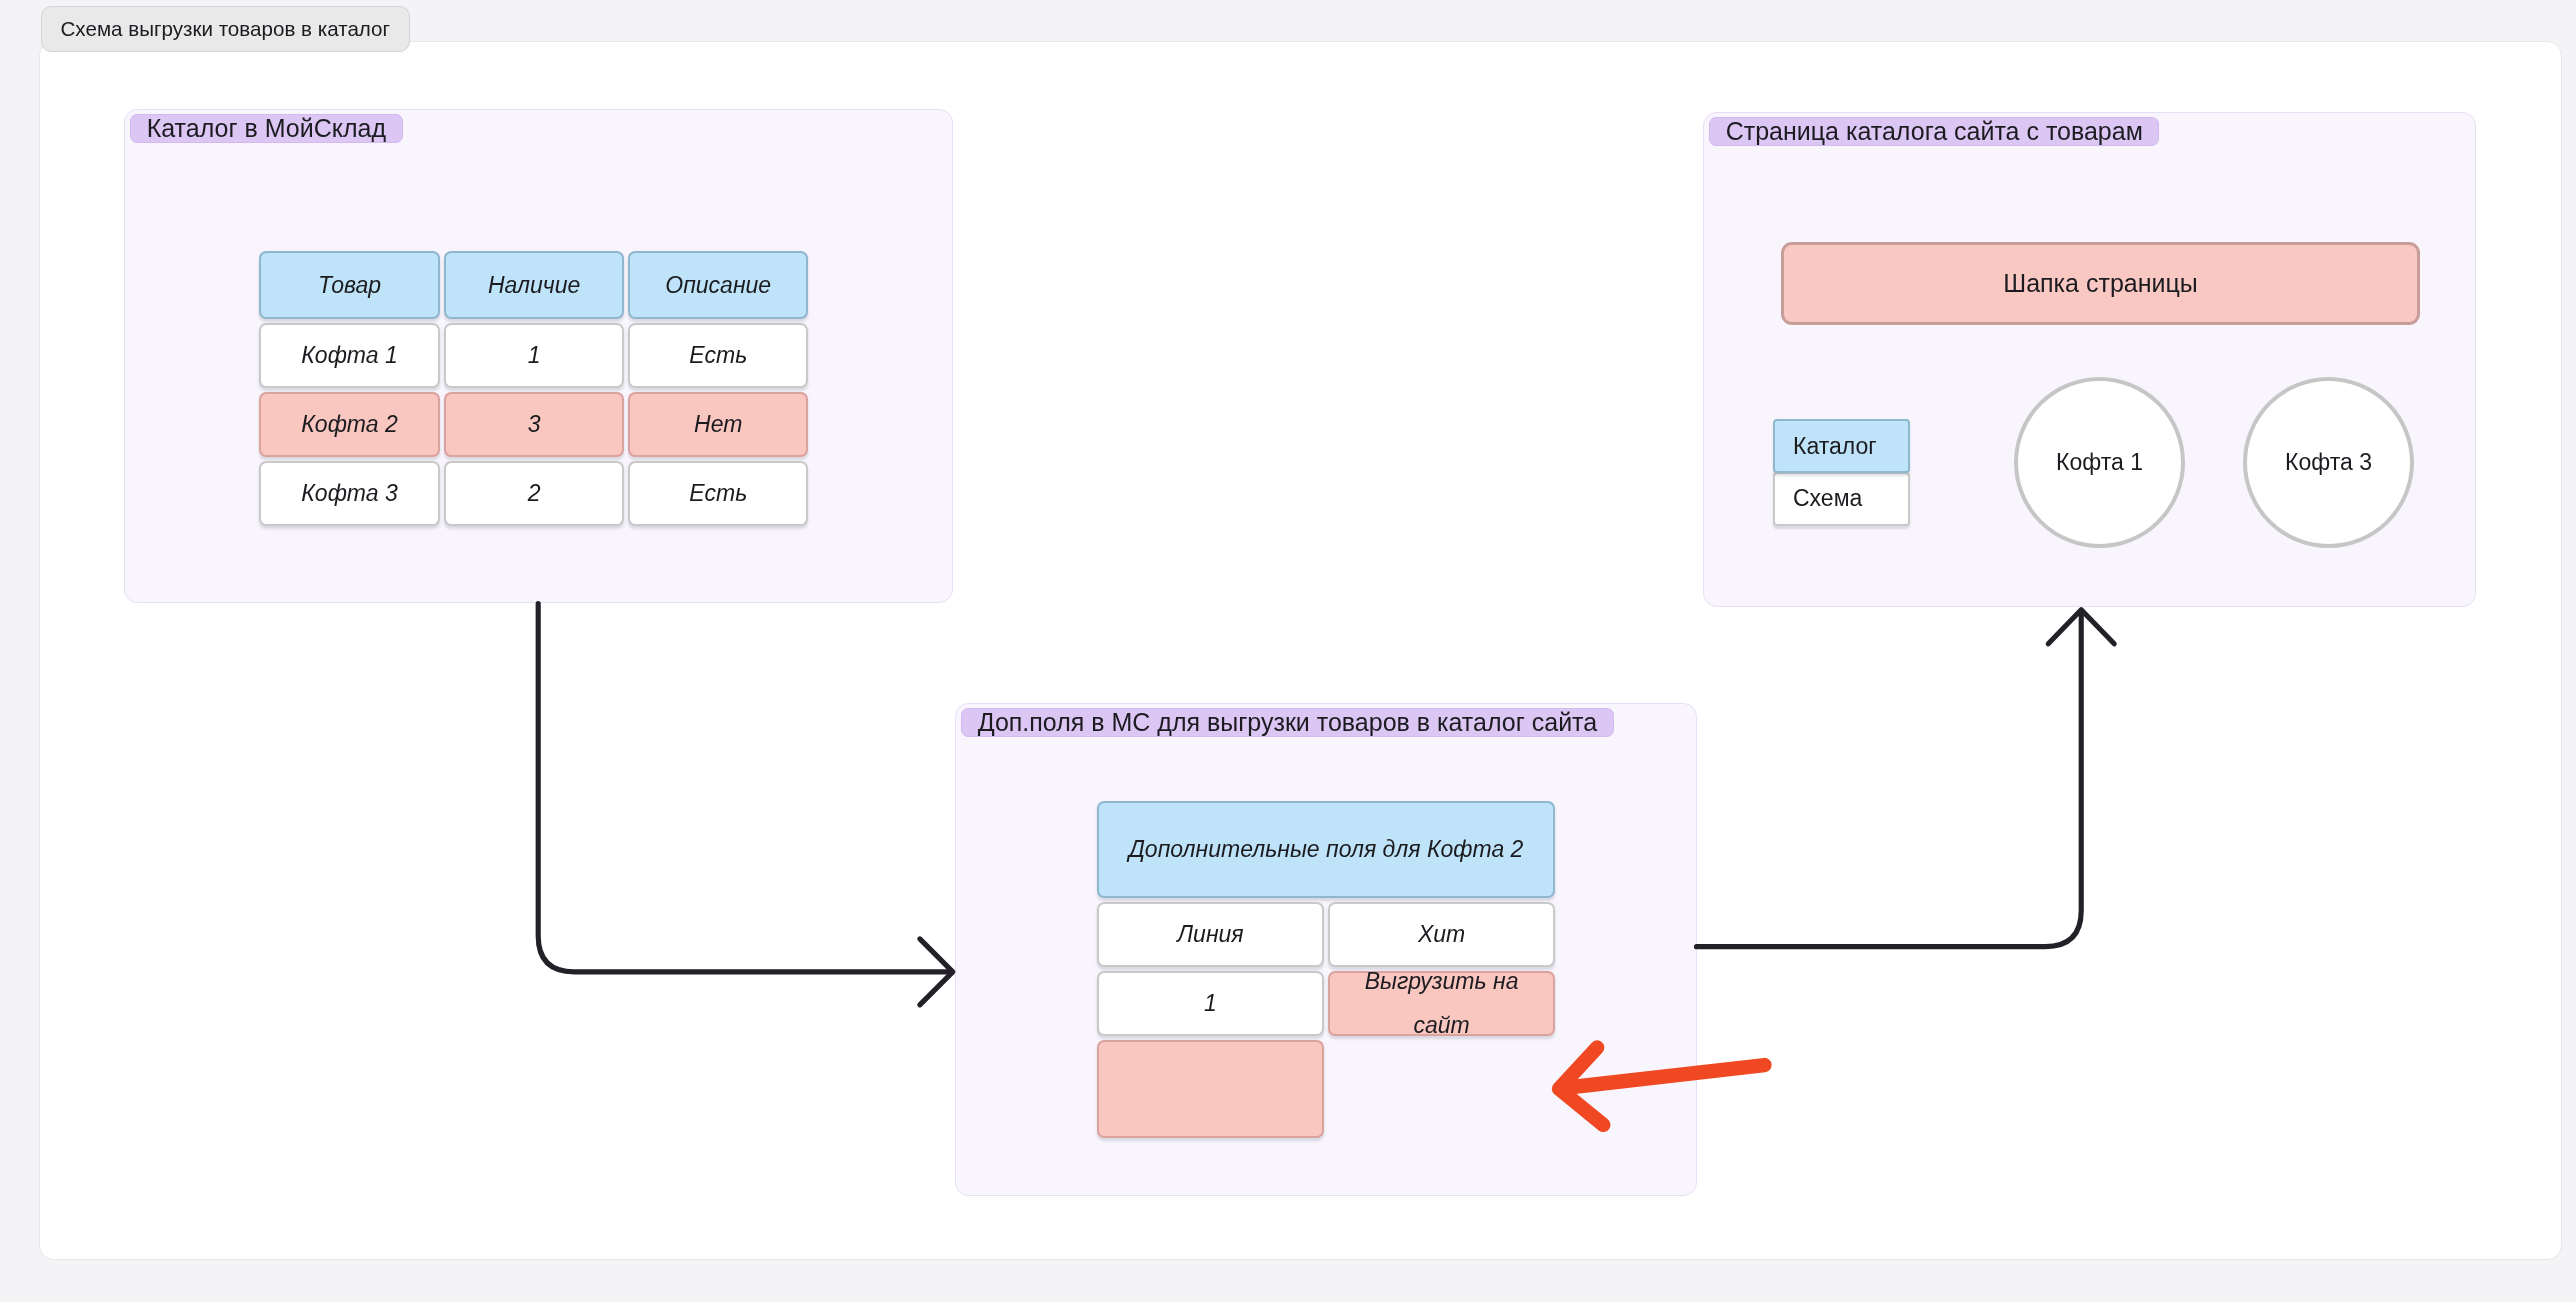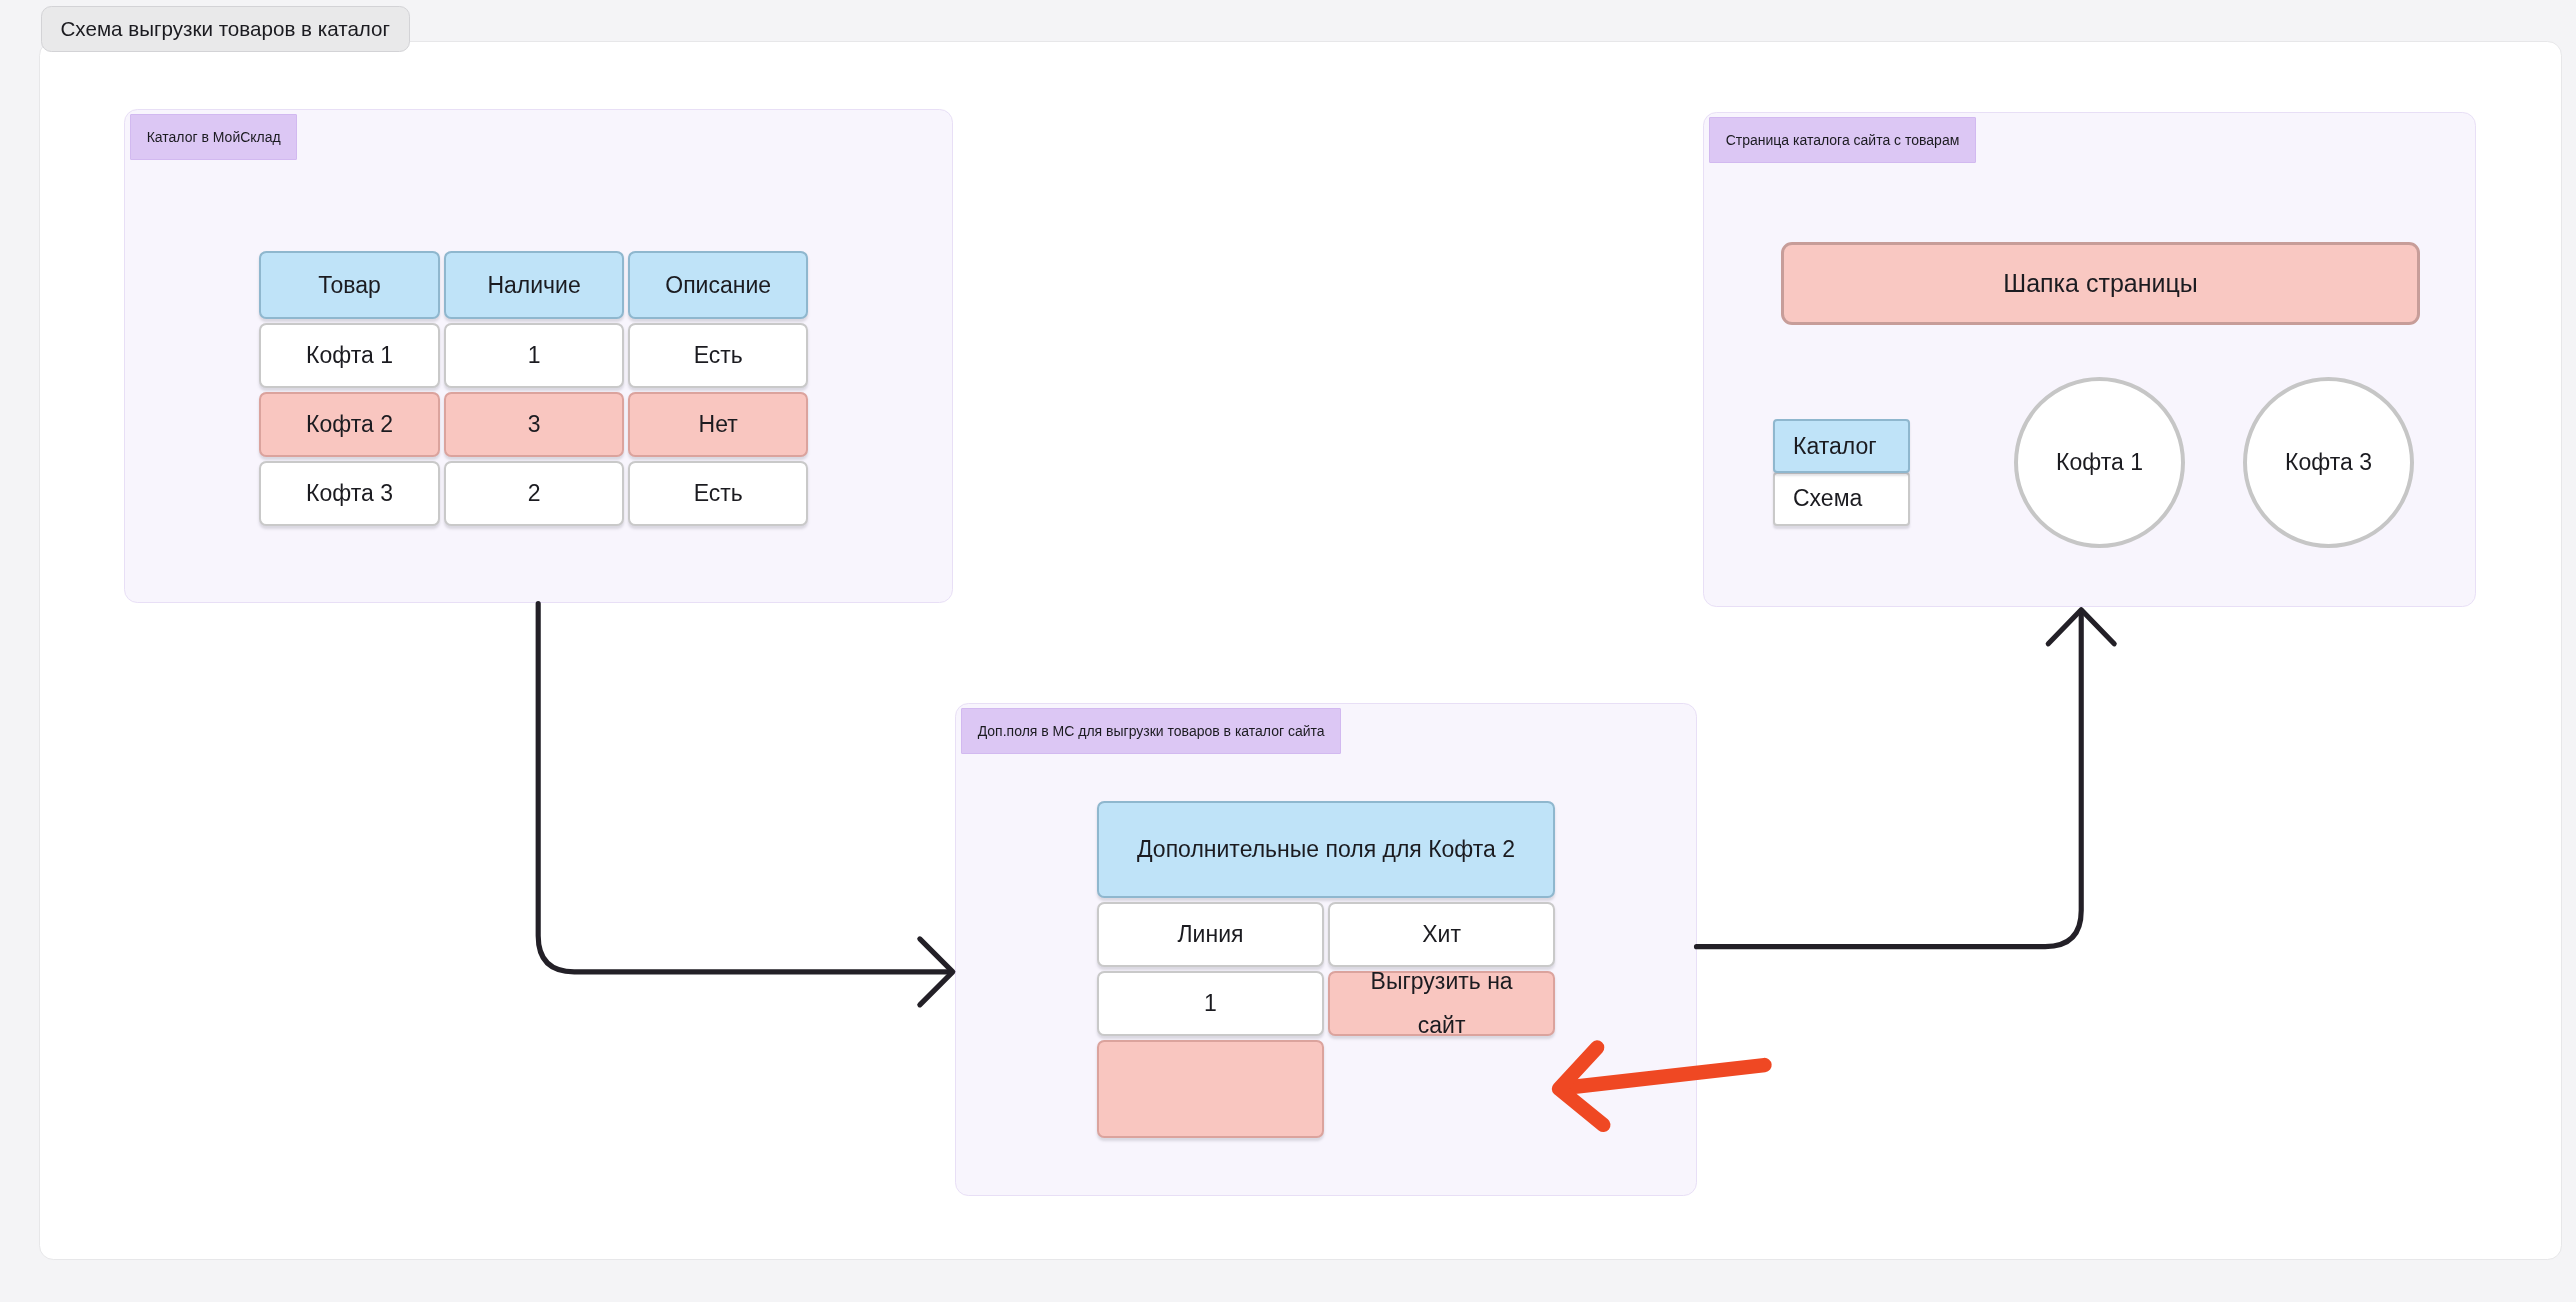--- a/index.html
+++ b/index.html
@@ -31,42 +31,43 @@
     position:absolute;left:41px;top:6.2px;height:46px;
     display:inline-flex;align-items:center;padding:0 18.5px;
     background:var(--title-chip-bg);border:1px solid var(--title-chip-border);
     border-radius:10.3px;font-size:20.6px;white-space:nowrap;z-index:5;
   }
   .frame{
     position:absolute;background:var(--frame-bg);
     border:1.5px solid var(--frame-border);border-radius:13.4px;
   }
   .frame-chip{
-    position:absolute;left:5.2px;top:4.1px;height:46px;
+    position:absolute;left:5.2px;top:4.1px;height:29px;
     display:inline-flex;align-items:center;padding:0 15.5px;
     background:var(--chip-bg);border:1px solid var(--chip-border);
-    border-radius:1px;font-size:14px;white-space:nowrap;
+    border-radius:7px;font-size:25px;white-space:nowrap;
   }
   .frame-left{left:124px;top:109px;width:829px;height:494px;}
   .frame-middle{left:955px;top:703px;width:742px;height:493px;}
   .frame-right{left:1703px;top:112px;width:773px;height:495px;}
 
   .tbl{position:absolute;display:grid;}
   .tbl-left{left:134px;top:141px;width:550px;
     grid-template-columns:181px 180px 180px;
     grid-template-rows:68px 65px 65px 65px;gap:4.1px;}
   .tbl-middle{left:141px;top:97px;width:457px;
     grid-template-columns:227px 227px;
     grid-template-rows:97px 65px 65px 98px;gap:4.1px;}
 
   .cell{
     display:flex;align-items:center;justify-content:center;text-align:center;
     background:var(--white-cell-bg);border:2.1px solid var(--cell-border);
     border-radius:7.2px;font-size:23px;
     box-shadow:0 2.6px 2.6px rgba(110,110,125,.22);
+    font-style:italic;
   }
   .cell--header{background:var(--blue-bg);border-color:var(--blue-border);}
   .cell--highlight{background:var(--pink-cell-bg);border-color:var(--pink-cell-border);}
   .cell--span2{grid-column:1 / span 2;}
   .cell--wrap{line-height:1.9;padding:0 29px;}
 
   .header-box{
     position:absolute;left:77px;top:129px;width:639px;height:83px;
     display:flex;align-items:center;justify-content:center;
     background:var(--header-box-bg);border:3.1px solid var(--header-box-border);

